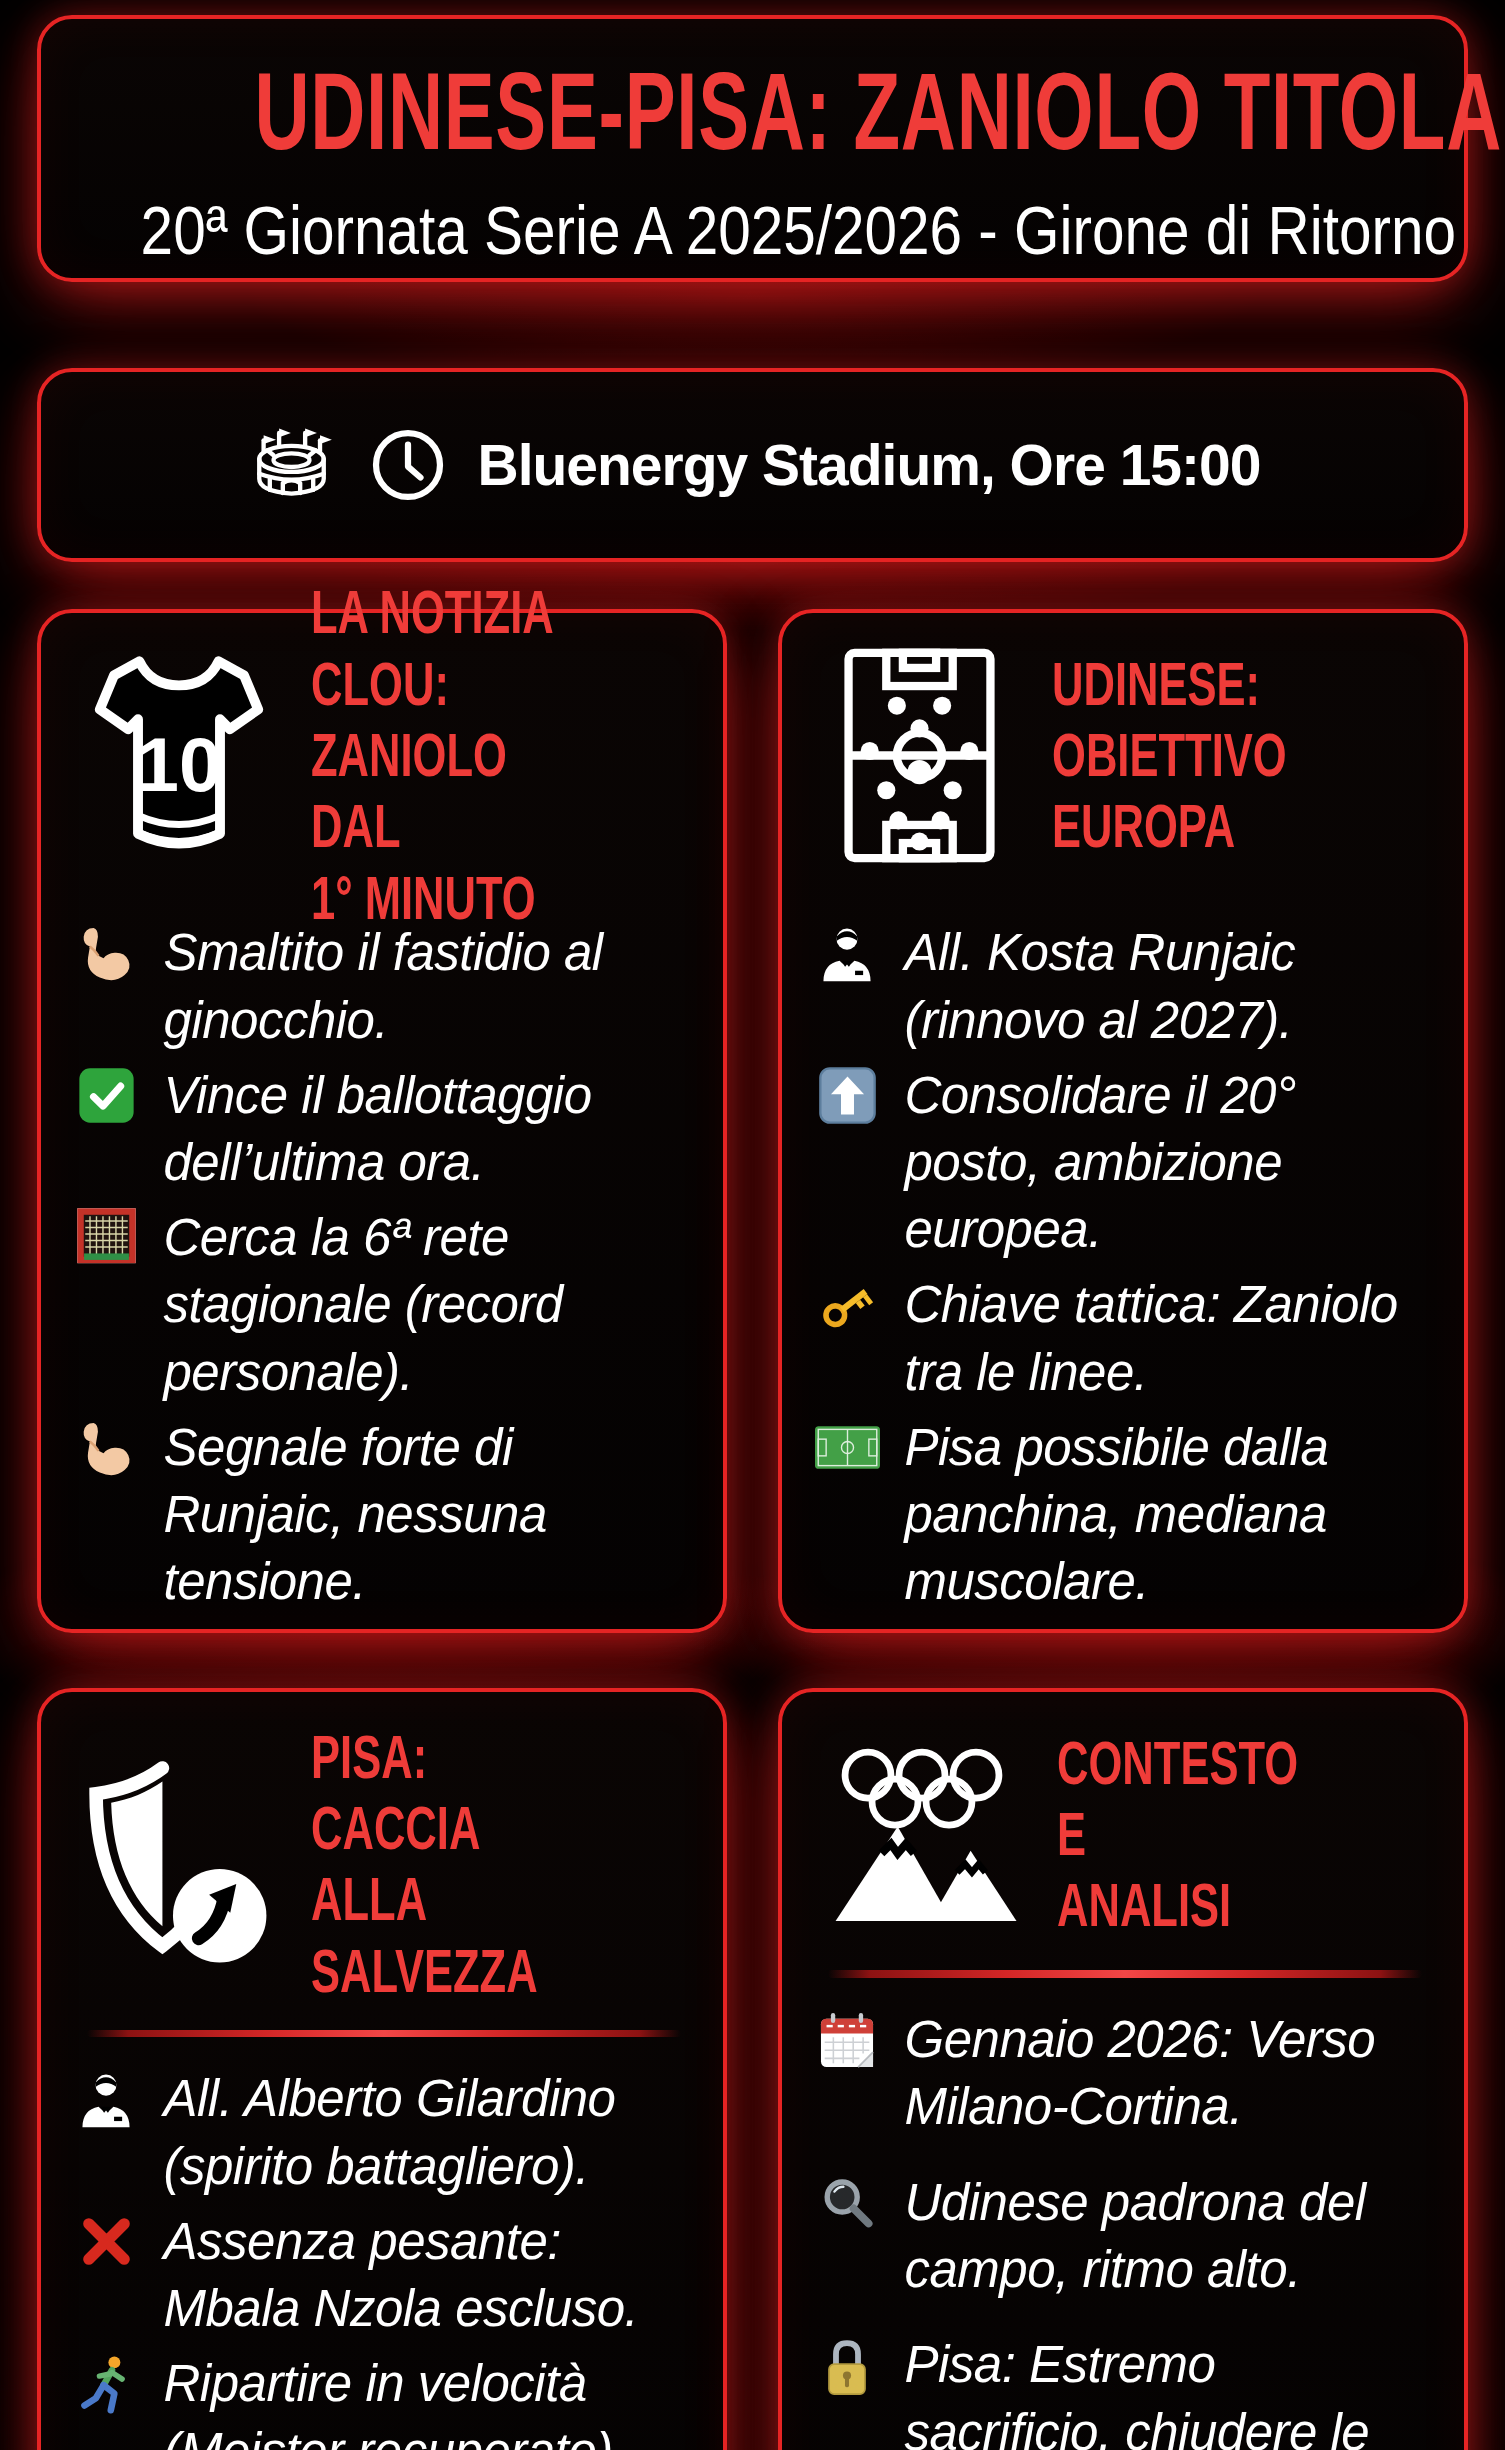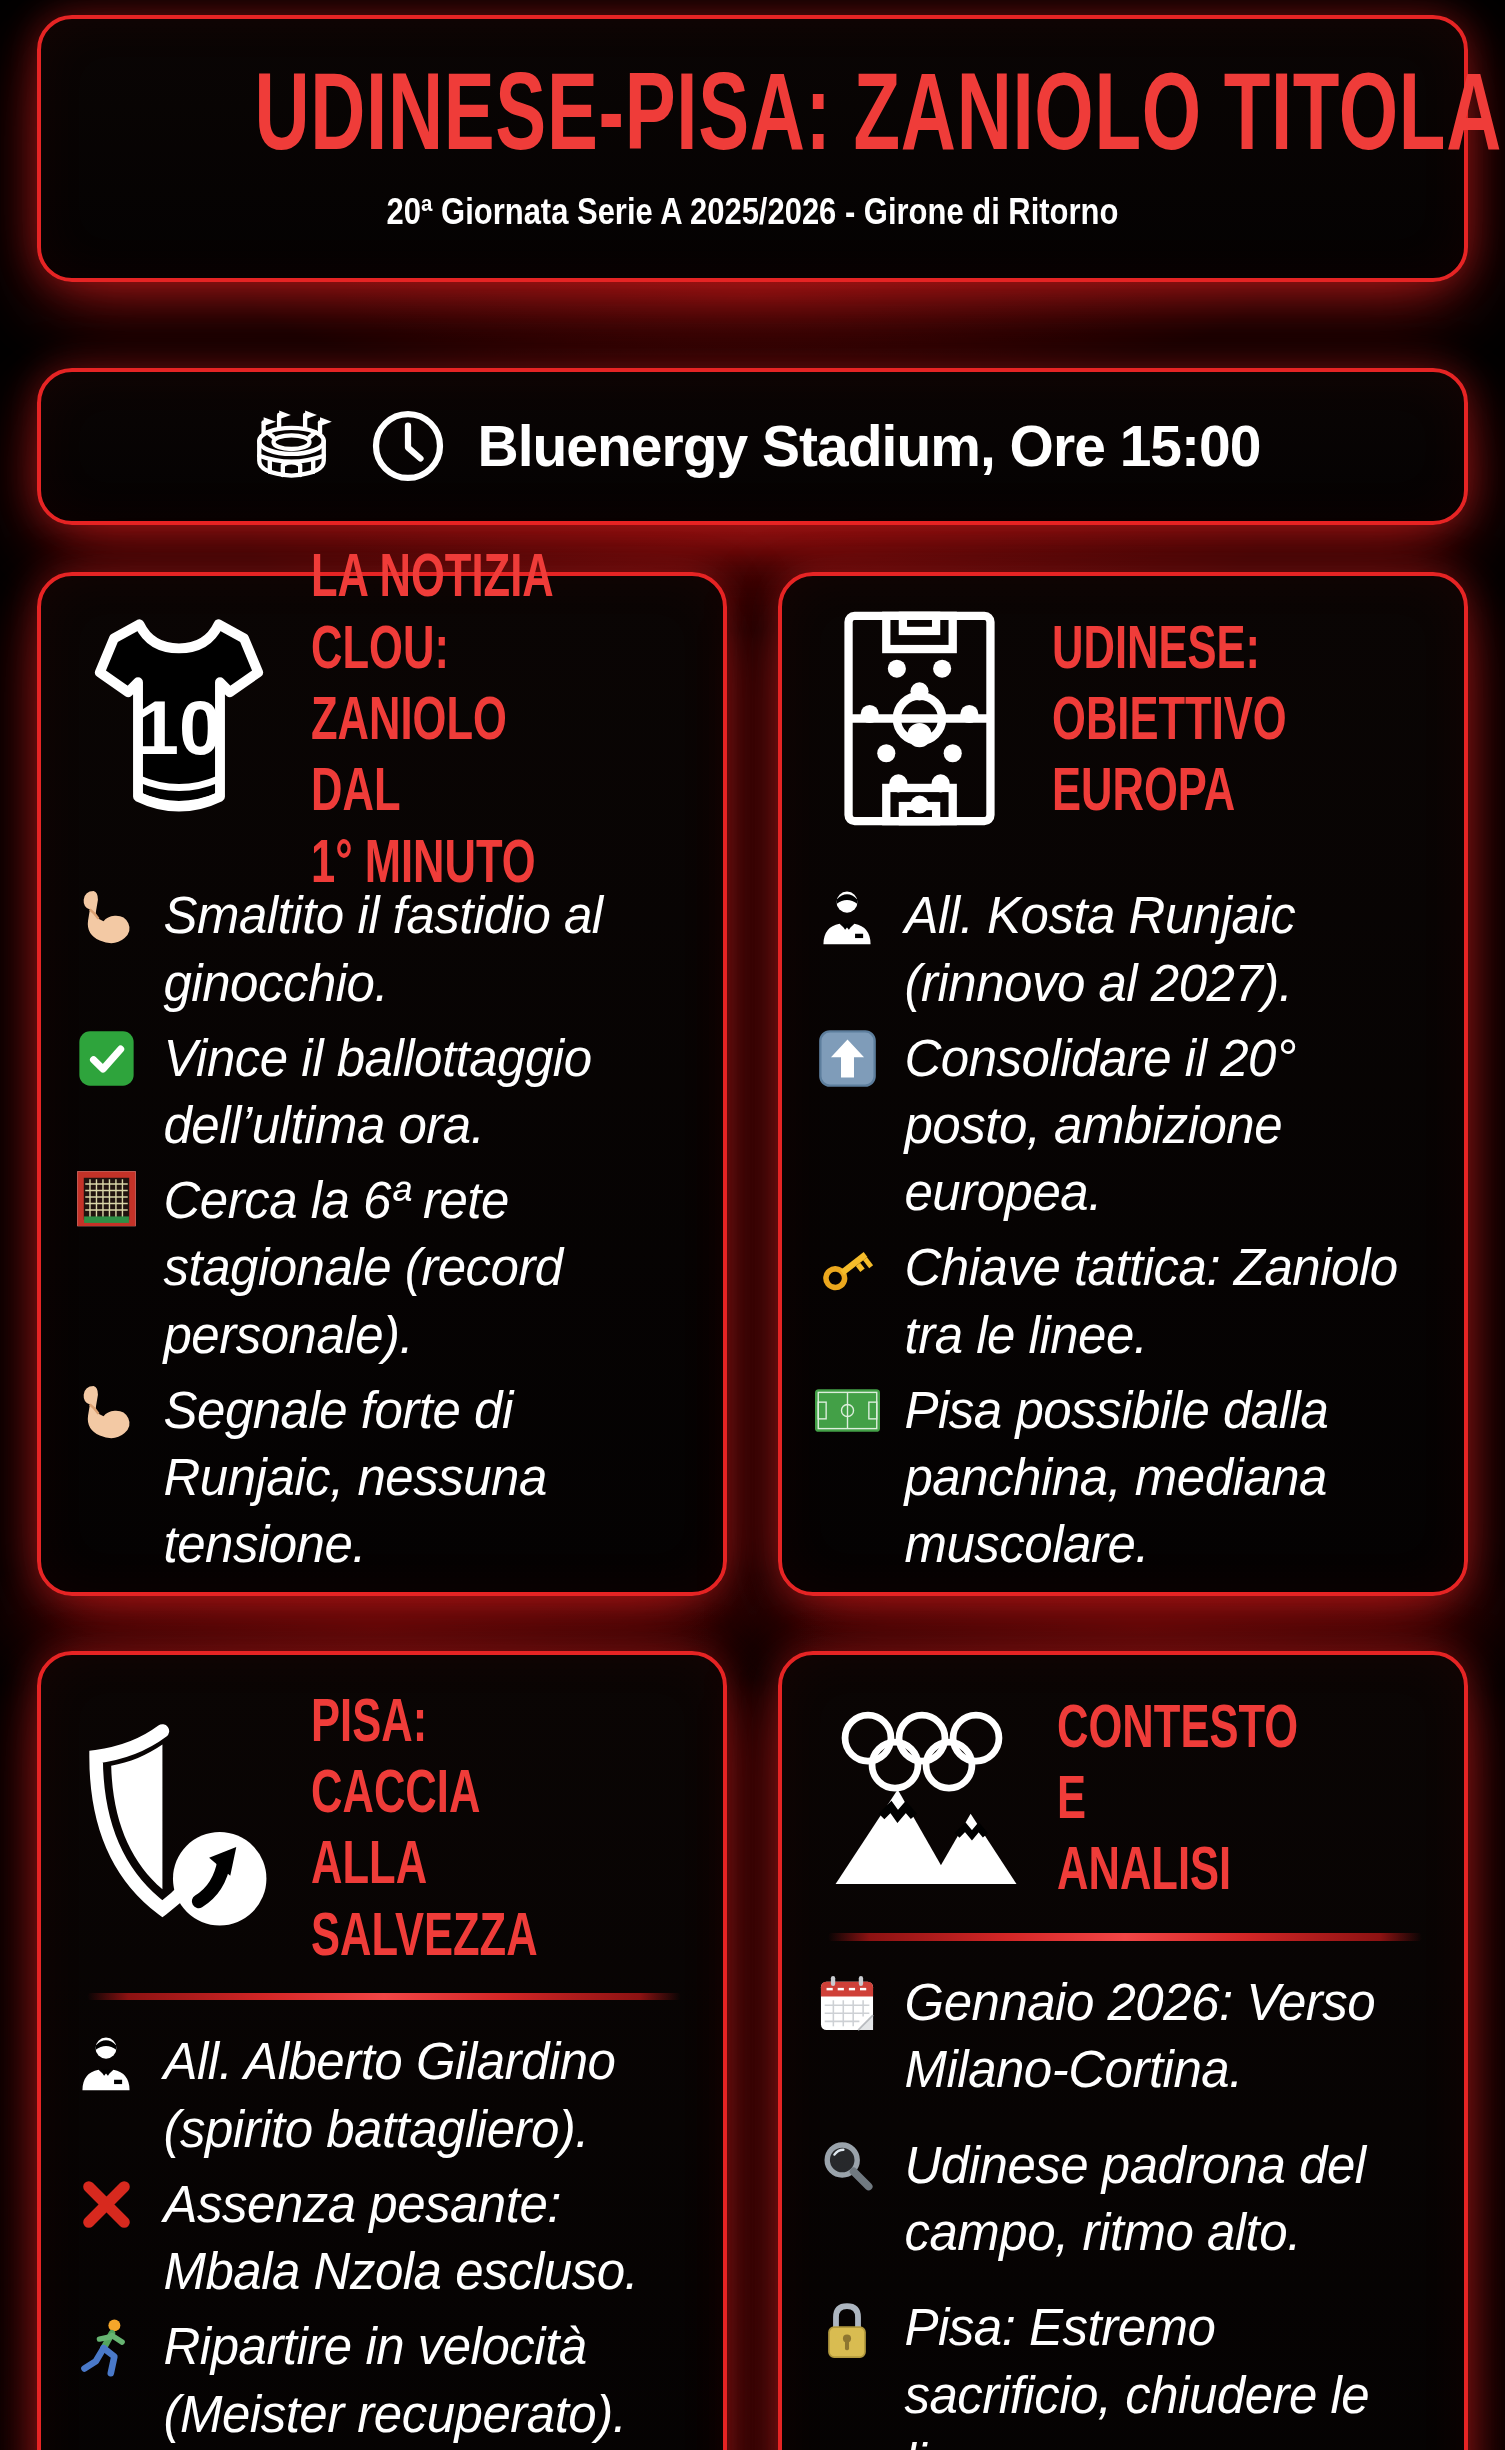--- a/index.html
+++ b/index.html
@@ -21,22 +21,22 @@
     box-shadow:0 0 37px rgba(255,40,40,.35), 0 27px 78px -12.3px rgba(255,28,28,.60),
                inset 0 0 54px rgba(255,22,22,.05);
     box-sizing:border-box;
   }
   .headline{color:#ef3c39;font-weight:bold;}
   
   .sq-center{display:block;white-space:nowrap;text-align:center;transform:scaleX(.70);transform-origin:50% 0;}
   .sq-center-sub{display:block;white-space:nowrap;text-align:center;transform:scaleX(.86);transform-origin:50% 0;}
   .header-box{margin:14.7px 37px 0;height:267px;padding-top:38px;}
   .main-title{font-size:109px;line-height:1;letter-spacing:1px;margin:0;}
-  .subtitle{color:#fff;font-size:36px;font-weight:bold;margin:25.5px 0 0;}
-  .venue-box{margin:86px 37px 0;height:157px;display:flex;align-items:center;justify-content:center;gap:31px;}
+  .subtitle{color:#fff;font-size:68px;font-weight:normal;margin:25.5px 0 0;}
+  .venue-box{margin:86px 37px 0;height:194px;display:flex;align-items:center;justify-content:center;gap:31px;}
   .venue-text{color:#fff;font-size:57px;font-weight:bold;letter-spacing:-1px;}
   .grid{
     margin:47px 37px 0;display:grid;
     grid-template-columns:1fr 1fr;grid-template-rows:1024px 953px;
     column-gap:51px;row-gap:55px;
   }
   .card{padding:30px 28px 19.6px 32px;display:flex;flex-direction:column;}
   .card-head{display:flex;align-items:center;gap:27.4px;min-height:226px;}
   .card-iconbox{flex:0 0 211px;display:flex;align-items:center;justify-content:center;}
   .card-title{

